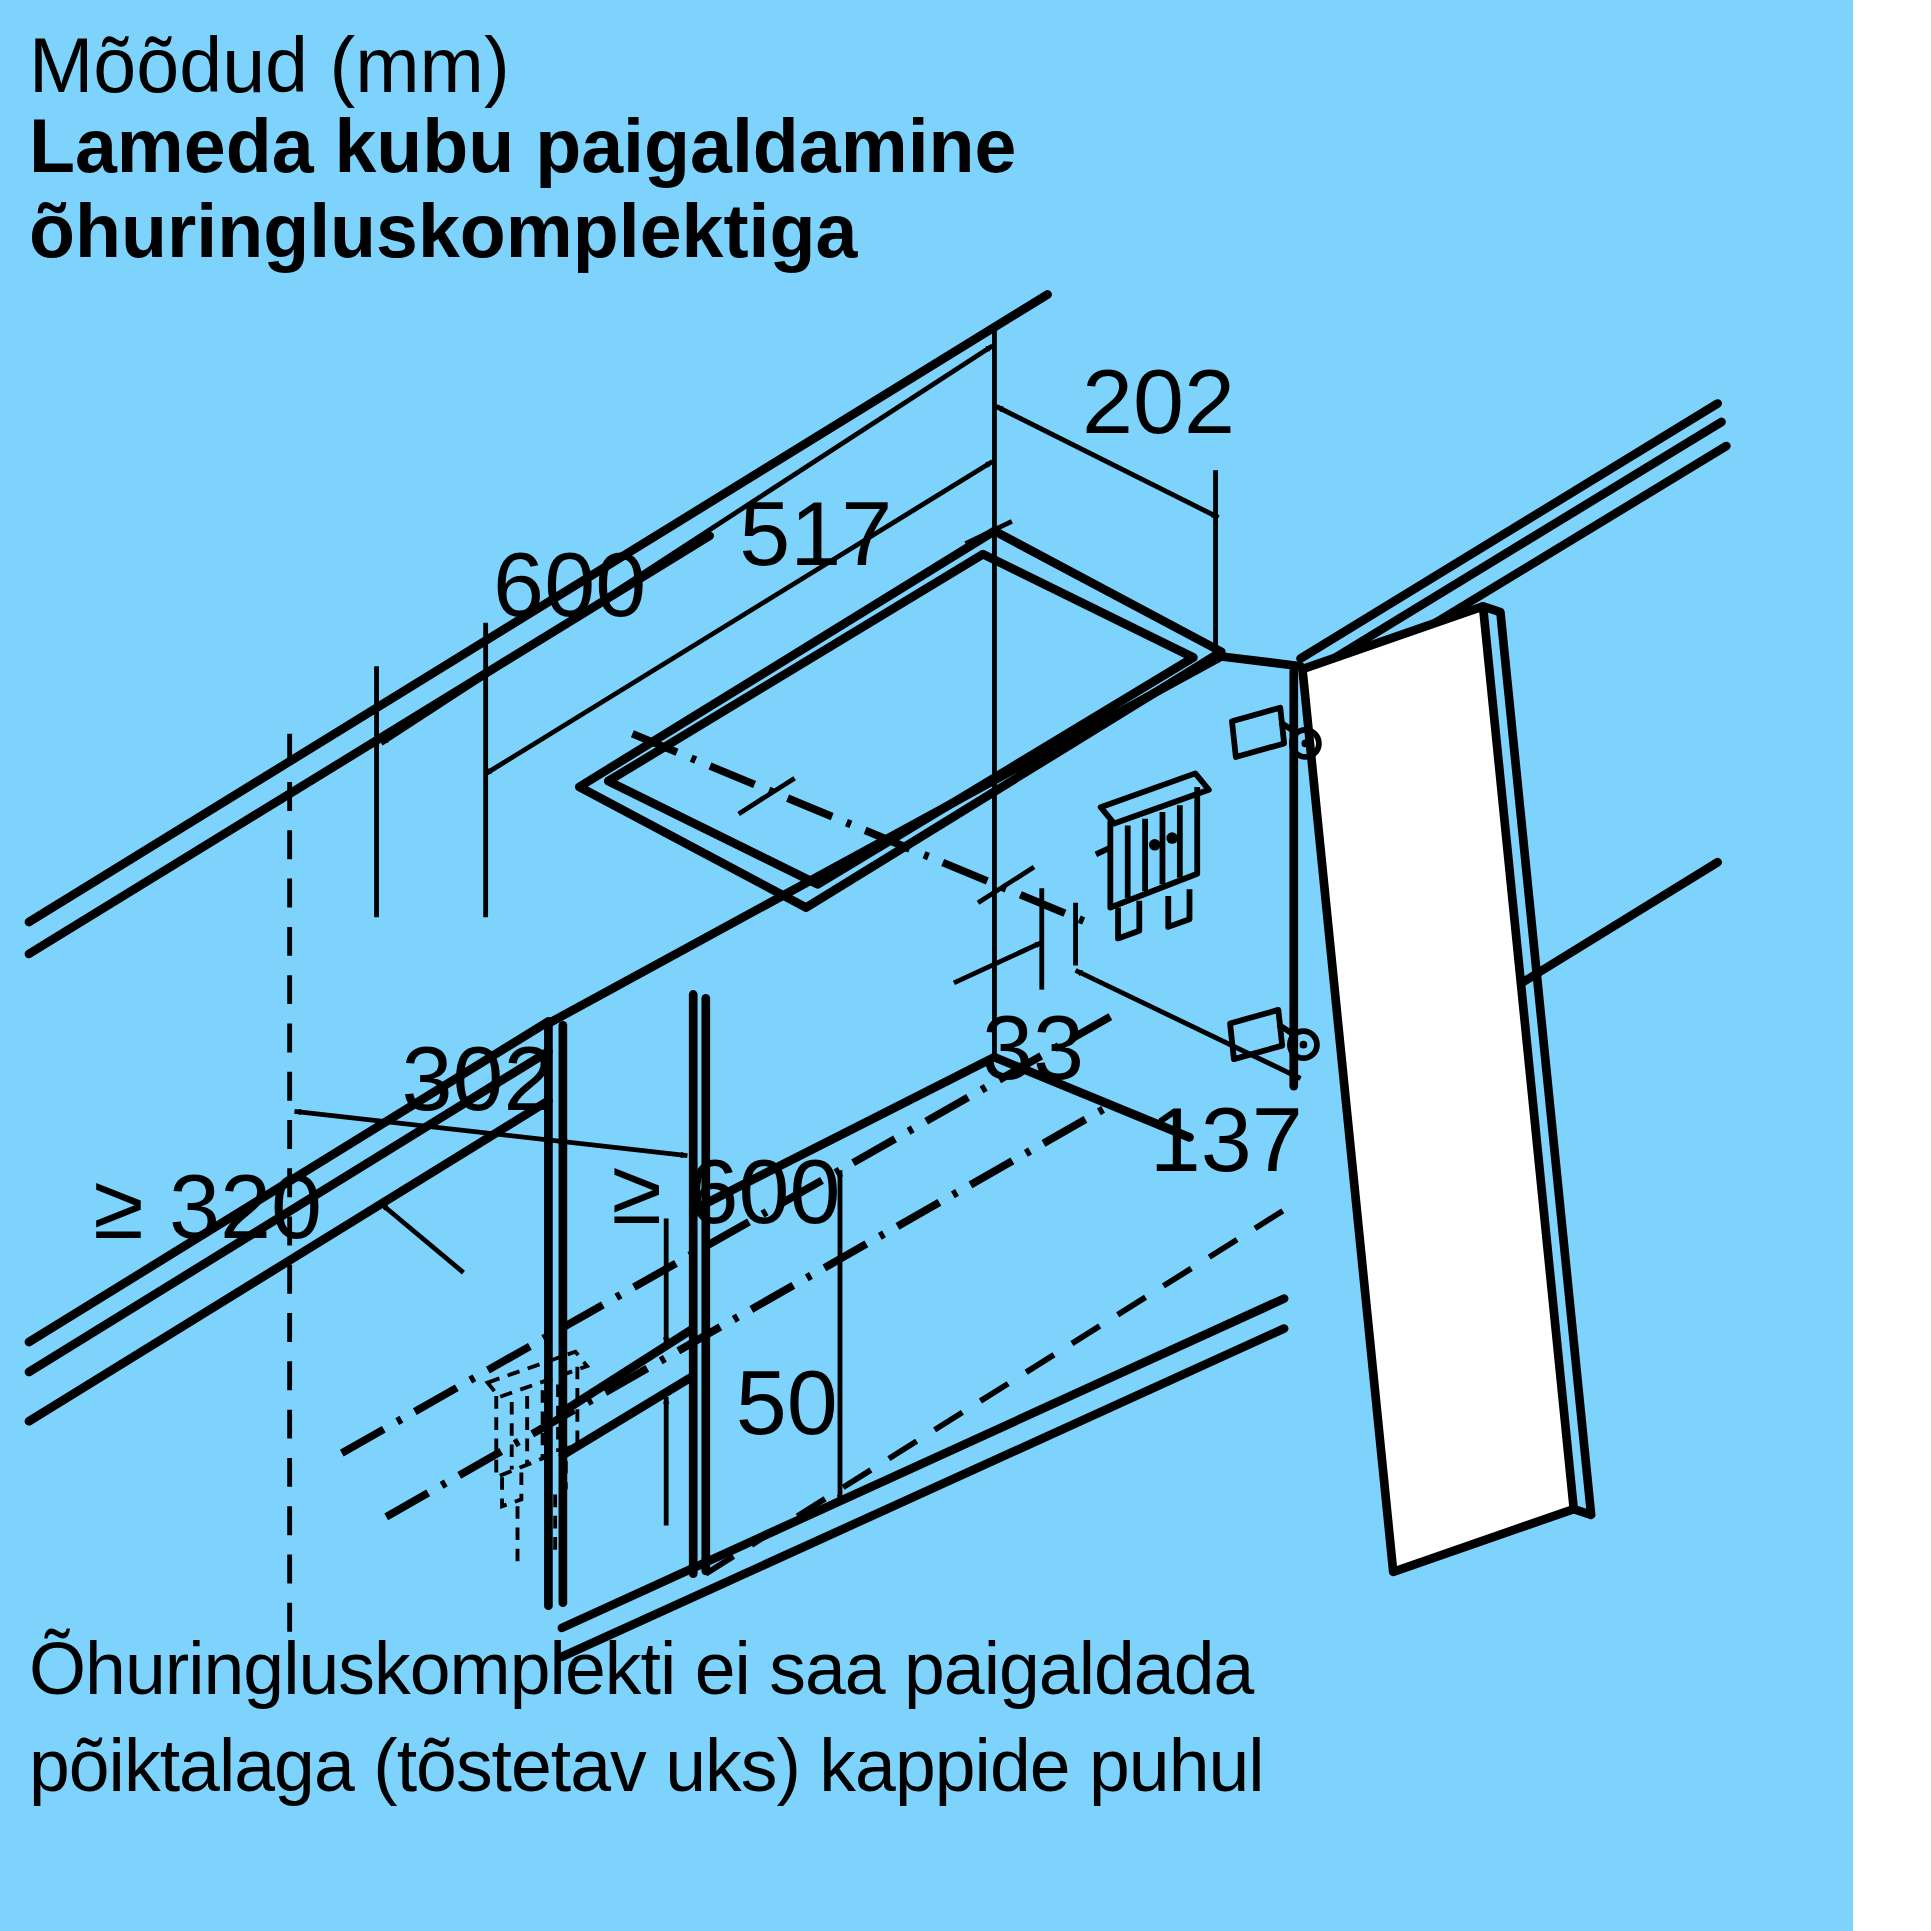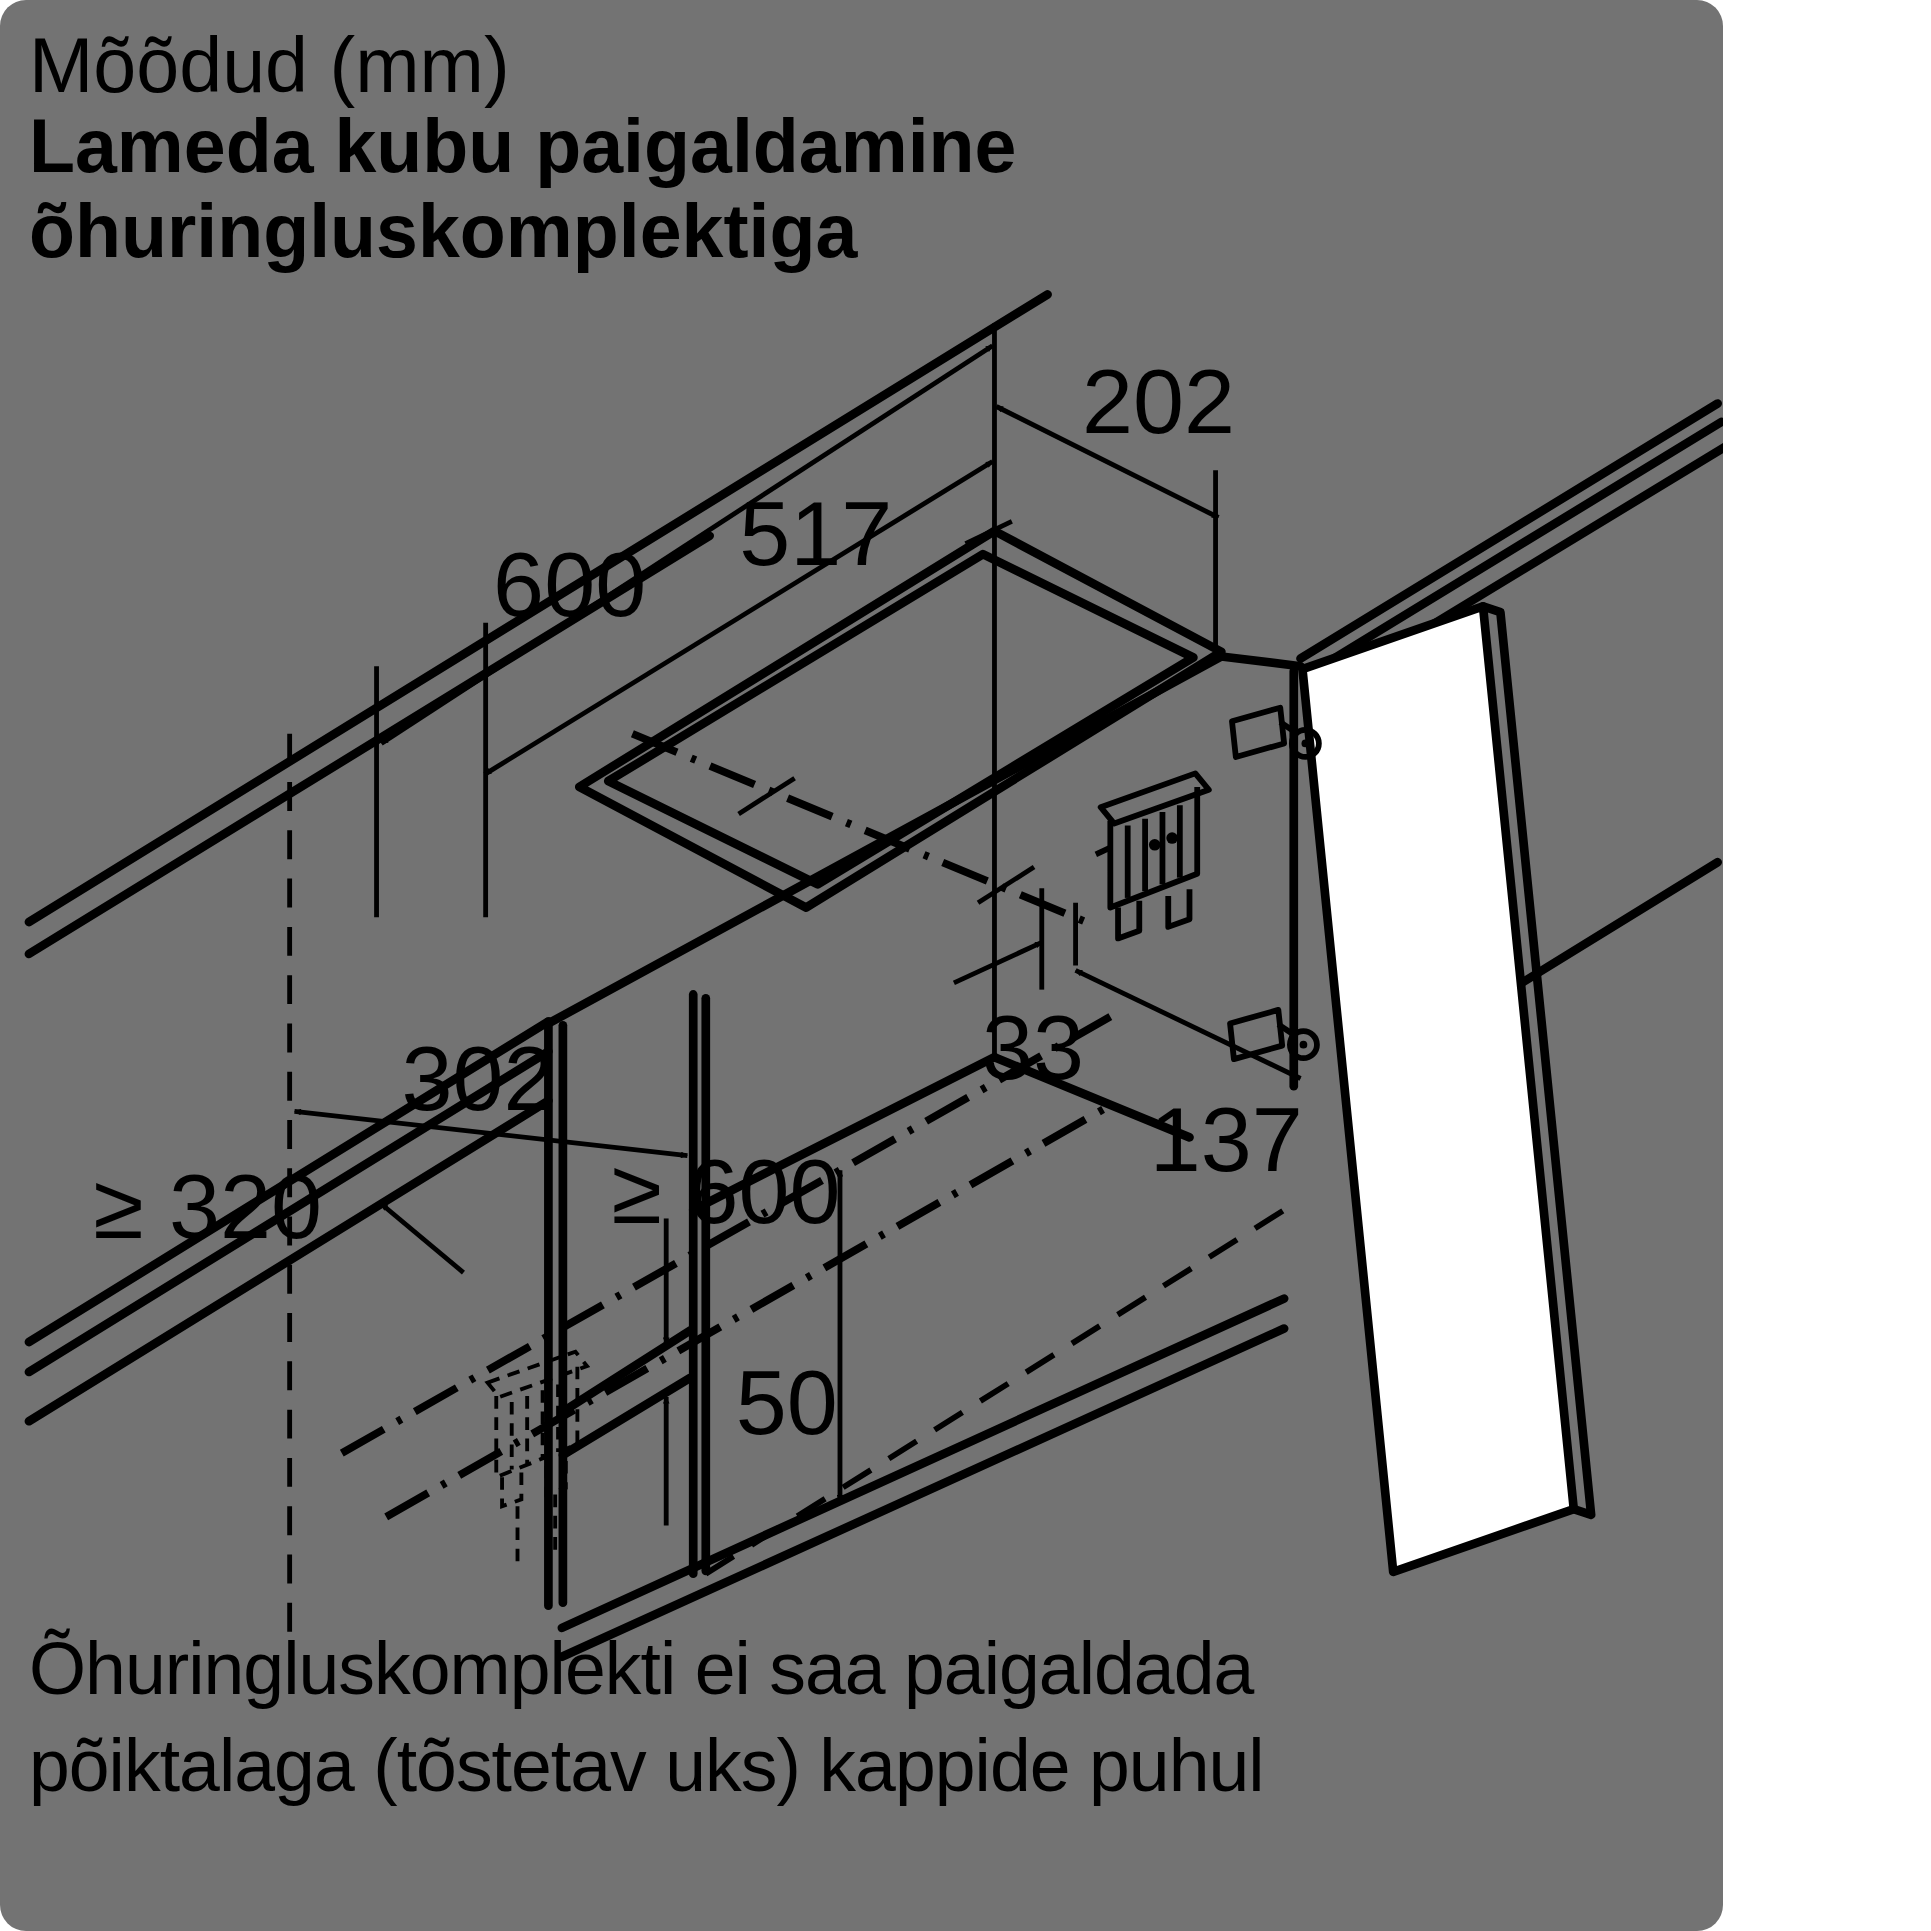--- a/index.html
+++ b/index.html
@@ -1,16 +1,16 @@
 <!DOCTYPE html>
 <html><head>
 <meta charset="utf-8">
 <style>
   html,body{margin:0;padding:0;background:#fff;}
-  #stage{position:relative;width:1723px;height:1931px;background:#737373;overflow:hidden;border-radius:26px;}
+  #stage{position:relative;width:1853px;height:1931px;background:#7dd3fc;overflow:hidden;}
   svg{position:absolute;left:0;top:0;}
   .t-title{font:400 80px "Liberation Sans",sans-serif;fill:#000;}
   .t-bold{font:700 78px "Liberation Sans",sans-serif;fill:#000;}
   .t-note{font:400 76px "Liberation Sans",sans-serif;fill:#000;letter-spacing:-1px;}
   .t-dim{font:400 95px "Liberation Sans",sans-serif;fill:#000;}
   .ln{stroke:#000;stroke-width:9;fill:none;stroke-linecap:round;stroke-linejoin:round;}
   .thin{stroke:#000;stroke-width:5;fill:none;}
   .dim{stroke:#000;stroke-width:5;fill:none;}
   .dashdot{stroke:#000;stroke-width:8;fill:none;stroke-dasharray:50 16 5 16;}
   .dashed{stroke:#000;stroke-width:6;fill:none;stroke-dasharray:34 22;}

